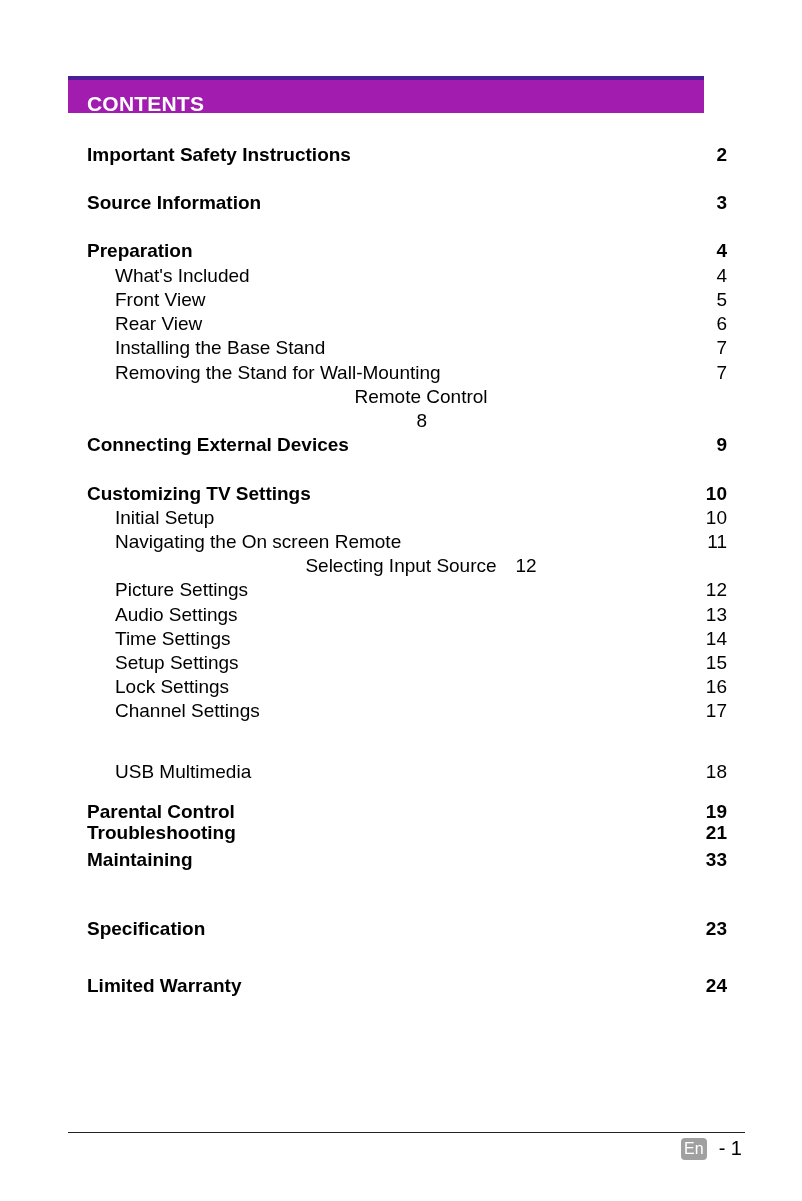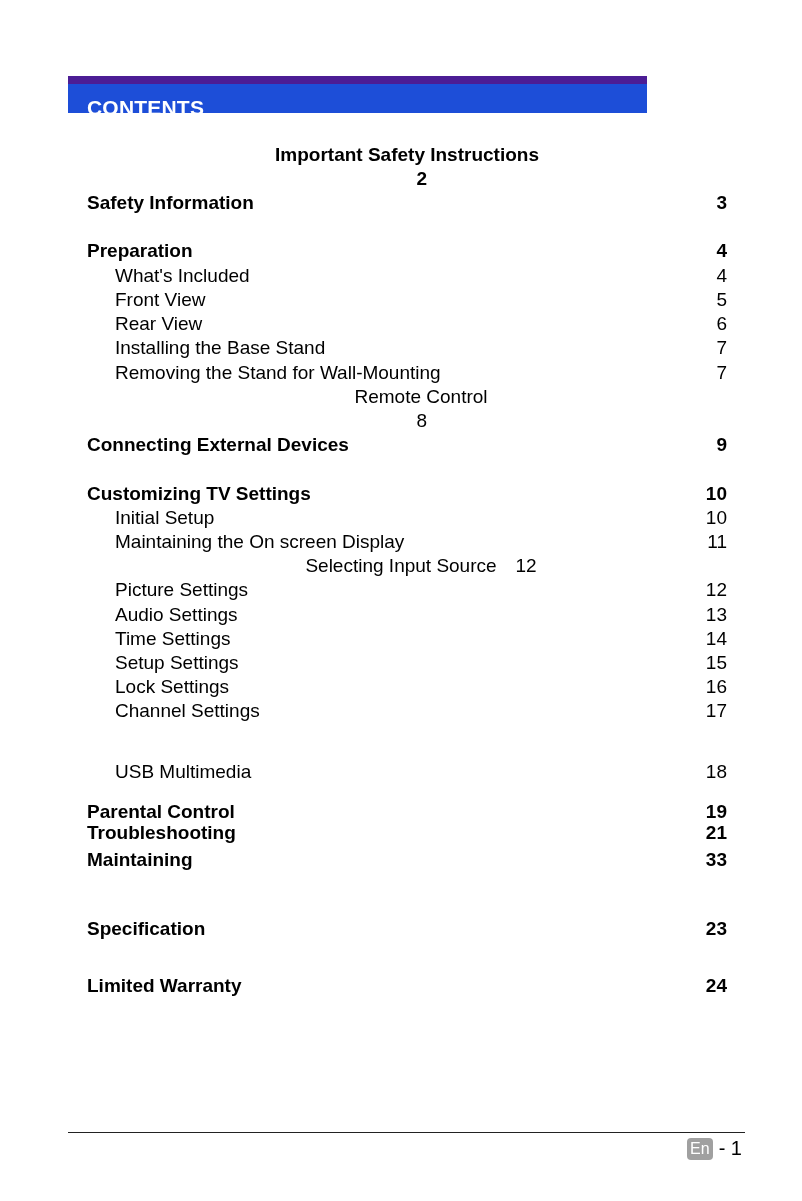--- a/index.html
+++ b/index.html
@@ -1,22 +1,22 @@
 <!DOCTYPE html>
 <html><head>
   <meta charset="utf-8">
   <style>
     html, body { margin: 0; padding: 0; background: #ffffff; }
     body {
       width: 802px; height: 1201px; position: relative; overflow: hidden;
       font-family: "Liberation Sans", sans-serif; color: #000;
     }
     .header-bar {
-      position: absolute; left: 68px; top: 76px; width: 579px; height: 37px;
-      background: #1d4ed8; border-top: 8px solid #4c1d95; box-sizing: border-box;
+      position: absolute; left: 68px; top: 76px; width: 636px; height: 37px;
+      background: #a21caf; border-top: 4px solid #4c1d95; box-sizing: border-box;
     }
     .header-title {
       position: absolute; left: 19px; top: 12px;
       font-size: 21px; font-weight: bold; color: #ffffff; letter-spacing: 0.2px;
       line-height: 24px; height: 21px; overflow: hidden;
     }
     .toc { position: absolute; left: 87px; top: 0; width: 640px; }
     .row {
       position: absolute; left: 0; width: 640px; height: 24px;
       display: flex; justify-content: space-between; align-items: center;
@@ -28,37 +28,37 @@
     .page { text-align: right; min-width: 40px; }
     .footer-rule {
       position: absolute; left: 68px; top: 1132px; width: 677px; height: 1px; background: #222;
     }
     .footer-page {
       position: absolute; right: 60px; top: 1137px; display: flex; align-items: center;
       font-size: 20px;
     }
     .lang-badge {
       display: inline-block; background: #a0a0a0; color: #fff; border-radius: 4px;
-      font-size: 16px; padding: 1px 3px; margin-right: 6px; line-height: 20px; text-align: right;
+      font-size: 16px; padding: 1px 3px; margin-right: 12px; line-height: 20px; text-align: right;
     }
   </style>
 </head>
 <body>
 
 <div class="header-bar">
   <div class="header-title">CONTENTS</div>
 </div>
 
 <div class="toc" id="toc">
-    <div class="row bold" style="top: 143px; flex-direction: column;">
+    <div class="row bold" style="top: 143px;">
       <span class="label">Important Safety Instructions</span>
       <span class="page">2</span>
     </div>
     <div class="row bold" style="top: 191px;">
-      <span class="label">Safety Information</span>
+      <span class="label">Source Information</span>
       <span class="page">3</span>
     </div>
     <div class="row bold" style="top: 239px;">
       <span class="label">Preparation</span>
       <span class="page">4</span>
     </div>
     <div class="row sub" style="top: 264px;">
       <span class="label">What's Included</span>
       <span class="page">4</span>
     </div>
@@ -88,21 +88,21 @@
     </div>
     <div class="row bold" style="top: 482px;">
       <span class="label">Customizing TV Settings</span>
       <span class="page">10</span>
     </div>
     <div class="row sub" style="top: 506px;">
       <span class="label">Initial Setup</span>
       <span class="page">10</span>
     </div>
     <div class="row sub" style="top: 530px;">
-      <span class="label">Maintaining the On screen Display</span>
+      <span class="label">Navigating the On screen Remote</span>
       <span class="page">11</span>
     </div>
     <div class="row sub" style="top: 554px; justify-content: center;">
       <span class="label">Selecting Input Source</span>
       <span class="page">12</span>
     </div>
     <div class="row sub" style="top: 578px;">
       <span class="label">Picture Settings</span>
       <span class="page">12</span>
     </div>

